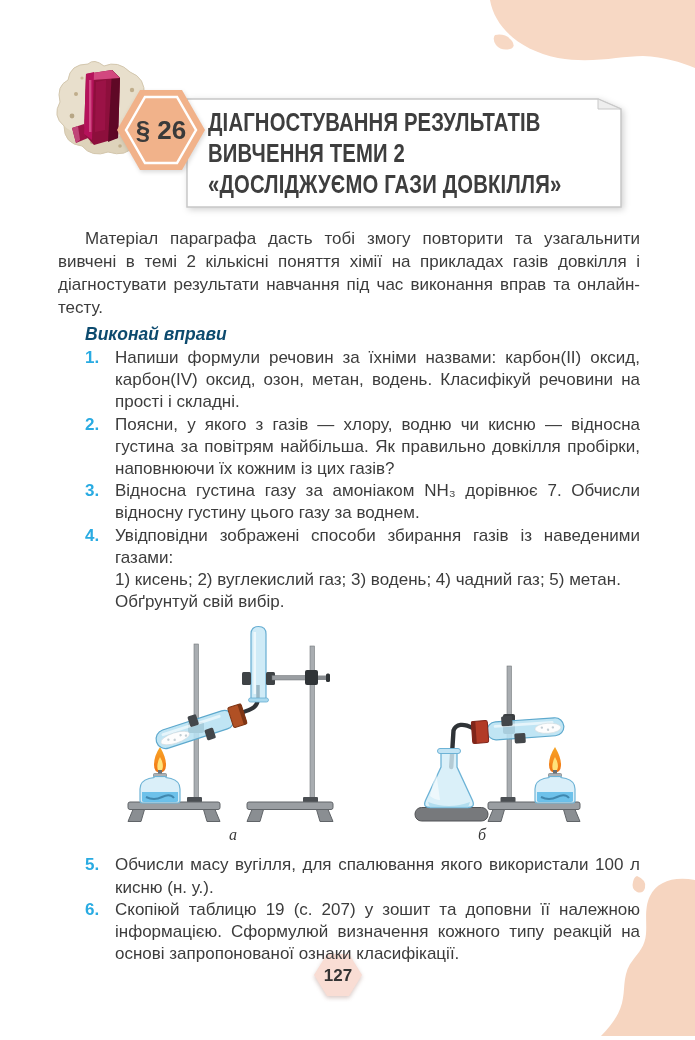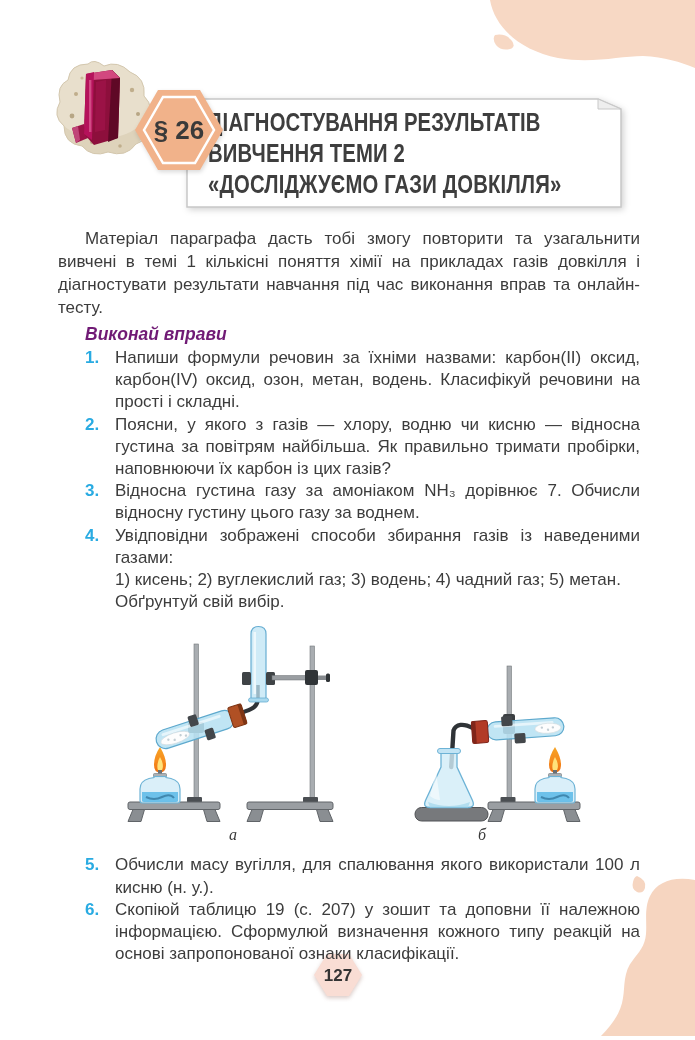--- a/index.html
+++ b/index.html
@@ -10,26 +10,26 @@
   #blob-top-right{left:480px;top:0;}
   #blob-bottom-right{right:0;bottom:0;}
   
   #mineral{left:48px;top:50px;z-index:1;}
   #title-plate{left:186px;top:97px;z-index:2;}
   #title-plate svg{filter:drop-shadow(2px 2px 3px rgba(0,0,0,.18));}
   #title-text{left:208px;top:107px;width:560px;z-index:3;
       font-size:26px;font-weight:700;line-height:31px;color:#3e3e3e;
       letter-spacing:.2px;white-space:pre-line;
       transform:scaleX(.78);transform-origin:0 0;}
-  #section-hex{left:132px;top:87px;z-index:4;filter:drop-shadow(1px 2px 2px rgba(0,0,0,.15));}
+  #section-hex{left:114px;top:87px;z-index:4;filter:drop-shadow(1px 2px 2px rgba(0,0,0,.15));}
   
   #main{left:58px;top:227px;width:582px;z-index:2;}
   p.intro{margin:0;text-indent:27px;text-align:justify;font-size:17px;line-height:23px;}
   h2.ex-head{margin:4px 0 1px 27px;font-size:17.5px;line-height:23px;
-      font-style:italic;font-weight:700;color:#701a75;}
+      font-style:italic;font-weight:700;color:#0c4a6e;}
   .ex{display:flex;padding-left:27px;font-size:17px;line-height:22.2px;}
   .ex-num{flex:none;width:30px;font-weight:700;color:#29abe2;}
   .ex-text{flex:1;text-align:justify;white-space:pre-line;}
   figure.setup{margin:3px 0 2px 12px;}
   
   #page-badge{left:312px;top:951px;filter:drop-shadow(0 2px 2px rgba(160,120,110,.4));}
   svg text{font-family:"Liberation Sans",sans-serif;}
   svg text.fig-label{font-family:"Liberation Serif",serif;font-style:italic;}
 </style>
 </head>
@@ -87,30 +87,30 @@
 
 <div class="abs" id="section-hex">
   <svg width="94" height="86" viewBox="0 0 94 86">
     <polygon points="3,43 26,3 68,3 91,43 68,83 26,83" fill="#f1b28a"></polygon>
     <polygon points="12,43 31,10 63,10 82,43 63,76 31,76" fill="none" stroke="#ffffff" stroke-width="2.5"></polygon>
     <text x="47" y="52" text-anchor="middle" font-size="26" font-weight="bold" fill="#3a3a3a">§ 26</text>
   </svg>
 </div>
 
 <div class="abs" id="main">
-  <p class="intro">Матеріал параграфа дасть тобі змогу повторити та узагальнити вивчені в темі 1 кількісні поняття хімії на прикладах газів довкілля і діагностувати результати навчання під час виконання вправ та онлайн-тесту.</p>
+  <p class="intro">Матеріал параграфа дасть тобі змогу повторити та узагальнити вивчені в темі 2 кількісні поняття хімії на прикладах газів довкілля і діагностувати результати навчання під час виконання вправ та онлайн-тесту.</p>
   <h2 class="ex-head">Виконай вправи</h2>
 
   <div class="ex">
     <span class="ex-num">1.</span>
     <span class="ex-text">Напиши формули речовин за їхніми назвами: карбон(II) оксид, карбон(IV) оксид, озон, метан, водень. Класифікуй речовини на прості і складні.</span>
   </div>
   <div class="ex">
     <span class="ex-num">2.</span>
-    <span class="ex-text">Поясни, у якого з газів — хлору, водню чи кисню — відносна густина за повітрям найбільша. Як правильно тримати пробірки, наповнюючи їх карбон із цих газів?</span>
+    <span class="ex-text">Поясни, у якого з газів — хлору, водню чи кисню — відносна густина за повітрям найбільша. Як правильно довкілля пробірки, наповнюючи їх кожним із цих газів?</span>
   </div>
   <div class="ex">
     <span class="ex-num">3.</span>
     <span class="ex-text">Відносна густина газу за амоніаком NH₃ дорівнює 7. Обчисли відносну густину цього газу за воднем.</span>
   </div>
   <div class="ex">
     <span class="ex-num">4.</span>
     <span class="ex-text">Увідповідни зображені способи збирання газів із наведеними газами:
 1) кисень; 2) вуглекислий газ; 3) водень; 4) чадний газ; 5) метан.
 Обґрунтуй свій вибір.</span>

